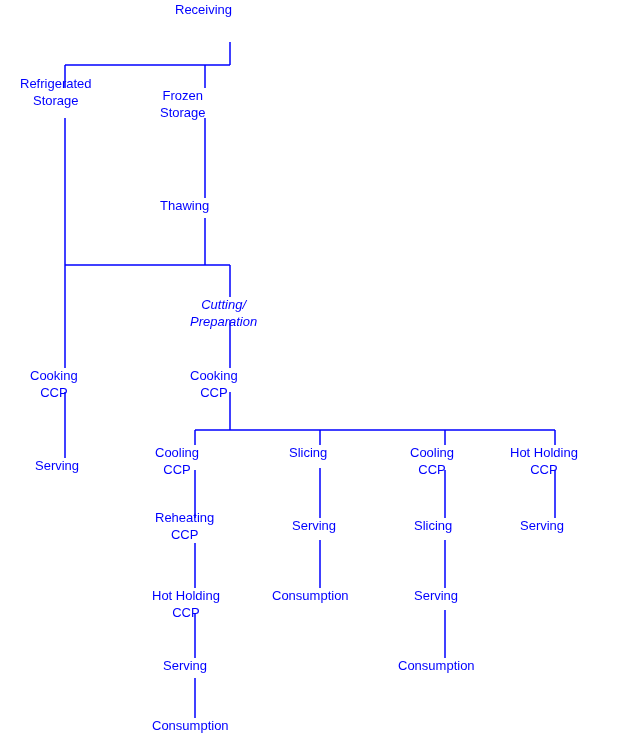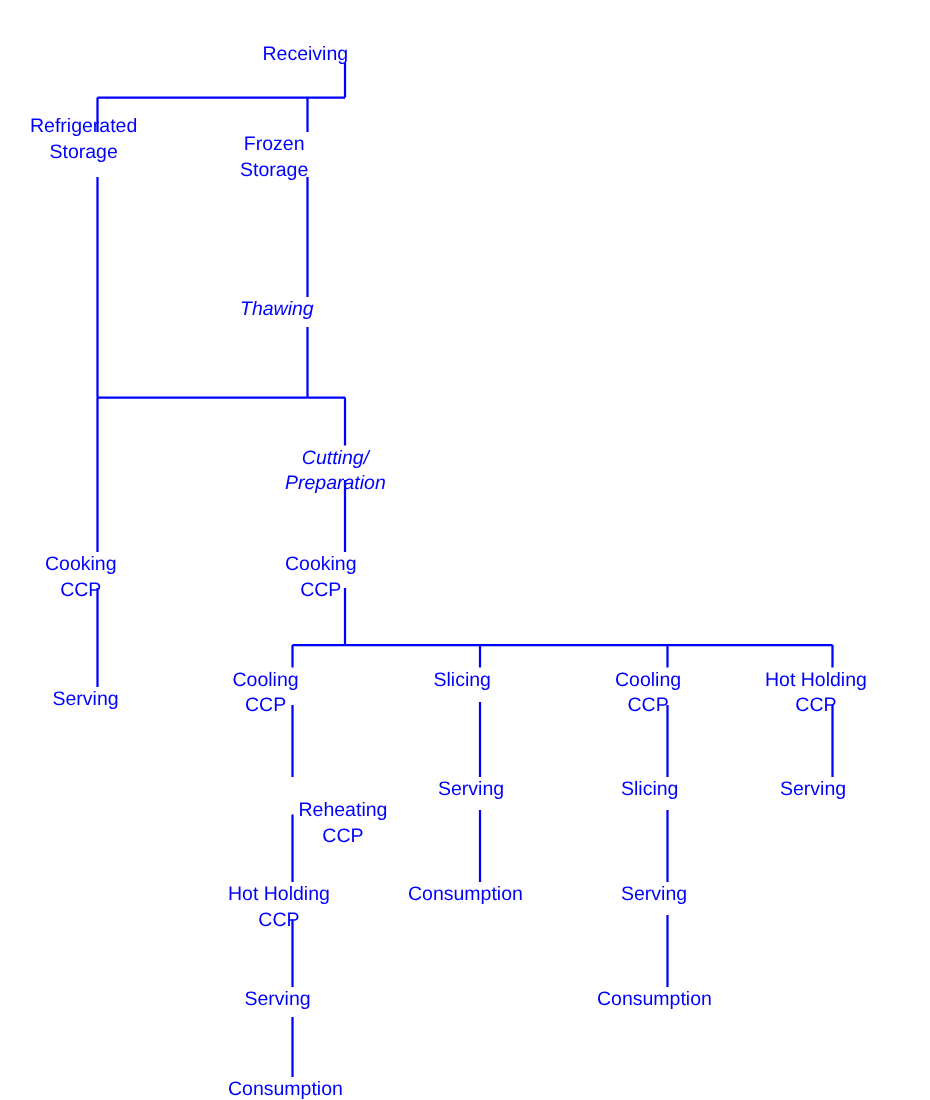--- a/index.html
+++ b/index.html
@@ -80,33 +80,33 @@
   <line x1="445" y1="540" x2="445" y2="588" stroke="blue" stroke-width="1.5"></line>
 
   <line x1="195" y1="613" x2="195" y2="658" stroke="blue" stroke-width="1.5"></line>
 
   <line x1="445" y1="610" x2="445" y2="658" stroke="blue" stroke-width="1.5"></line>
 
   <line x1="195" y1="678" x2="195" y2="718" stroke="blue" stroke-width="1.5"></line>
 
 </svg>
 
-<div class="node" style="left:175px; top:28px;">Receiving</div>
+<div class="node" style="left:175px; top:2px;">Receiving</div>
 <div class="node" style="left:20px; top:76px;">Refrigerated<br>Storage</div>
 <div class="node" style="left:160px; top:88px;">Frozen<br>Storage</div>
-<div class="node" style="left:160px; top:198px;font-style:italic;">Thawing</div>
+<div class="node" style="left:160px; top:198px;">Thawing</div>
 <div class="node" style="left:190px; top:297px;font-style:italic;">Cutting/<br>Preparation</div>
 <div class="node" style="left:30px; top:368px;">Cooking<br>CCP</div>
 <div class="node" style="left:190px; top:368px;">Cooking<br>CCP</div>
 <div class="node" style="left:35px; top:458px;">Serving</div>
 <div class="node" style="left:155px; top:445px;">Cooling<br>CCP</div>
 <div class="node" style="left:289px; top:445px;">Slicing</div>
 <div class="node" style="left:410px; top:445px;">Cooling<br>CCP</div>
 <div class="node" style="left:510px; top:445px;">Hot Holding<br>CCP</div>
-<div class="node" style="left:155px; top:532px;margin-left:44px;">Reheating<br>CCP</div>
+<div class="node" style="left:155px; top:510px;">Reheating<br>CCP</div>
 <div class="node" style="left:292px; top:518px;">Serving</div>
 <div class="node" style="left:414px; top:518px;">Slicing</div>
 <div class="node" style="left:520px; top:518px;">Serving</div>
 <div class="node" style="left:152px; top:588px;">Hot Holding<br>CCP</div>
 <div class="node" style="left:272px; top:588px;">Consumption</div>
 <div class="node" style="left:414px; top:588px;">Serving</div>
 <div class="node" style="left:163px; top:658px;">Serving</div>
 <div class="node" style="left:398px; top:658px;">Consumption</div>
 <div class="node" style="left:152px; top:718px;">Consumption</div>
 

